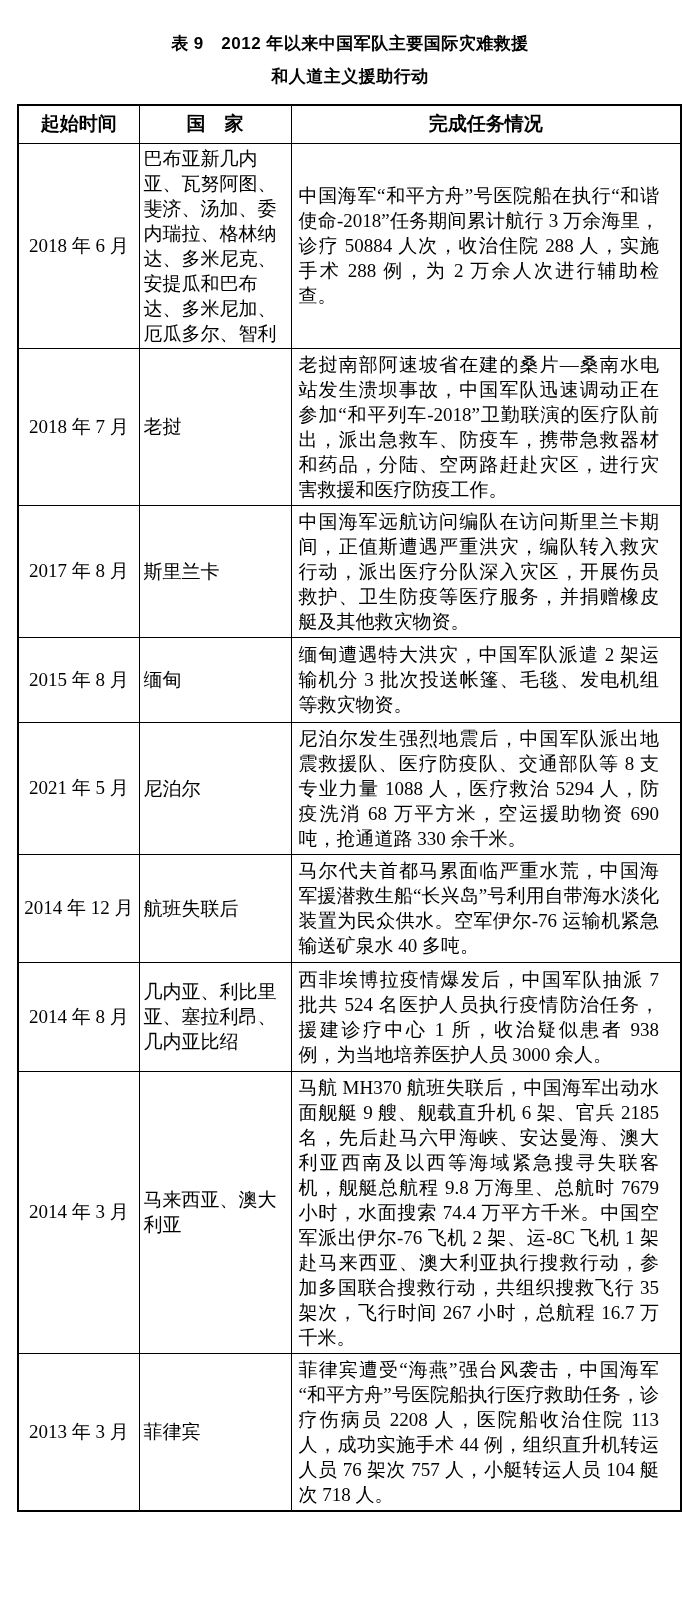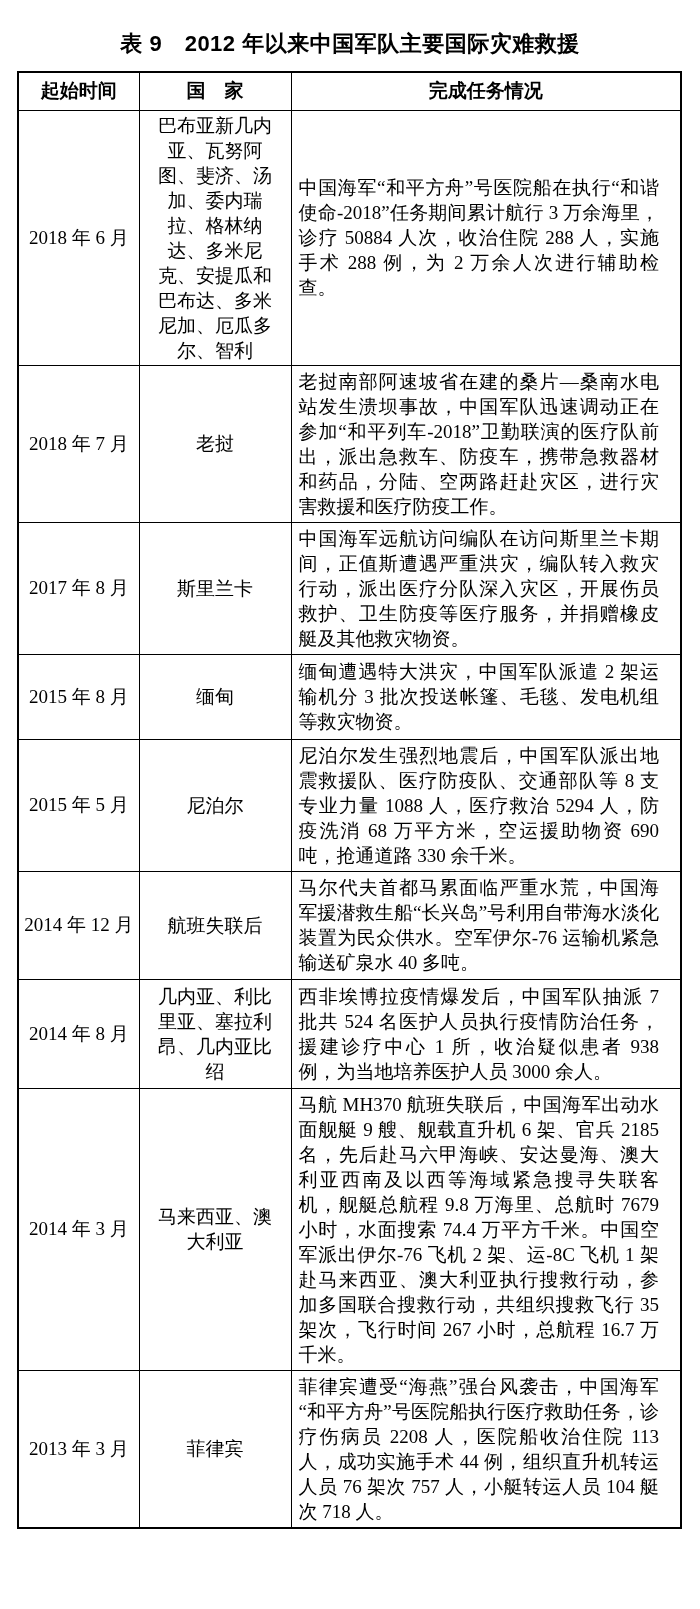--- a/index.html
+++ b/index.html
@@ -13,21 +13,21 @@
     overflow: hidden;
     color: #000000;
     font-family: "Liberation Serif", "DejaVu Serif", serif;
   }
   .doc {
     padding-top: 27px;
   }
   .caption {
     text-align: center;
     font-weight: bold;
-    font-size: 22px;
+    font-size: 17px;
     line-height: 33px;
     font-family: "Liberation Sans", "DejaVu Sans", sans-serif;
     letter-spacing: 0.5px;
   }
   table.relief {
     border-collapse: collapse;
     table-layout: fixed;
     width: 663px;
     margin: 11px 0 0 17px;
     border: 2px solid #000000;
@@ -48,24 +48,24 @@
     font-size: 19px;
     text-align: center;
   }
   td.date {
     text-align: center;
     font-size: 19px;
     white-space: nowrap;
     padding: 16px 2px;
   }
   td.country {
-    text-align: center;
+    text-align: left;
     font-size: 19px;
     line-height: 25px;
-    padding: 2px 14px;
+    padding: 2px 4px;
   }
   td.task {
     text-align: justify;
     font-size: 19px;
     line-height: 25px;
     padding: 3px 21px 3px 7px;
   }
   tr.r1  { height: 205px; }
   tr.r2  { height: 152px; }
   tr.r3  { height: 132px; }
@@ -77,20 +77,21 @@
   tr.r9  { height: 109px; }
   tr.r10 { height: 249px; }
   tr.r11 { height: 155px; }
 </style>
 </head>
 <body>
 
 <div class="doc">
   <div class="caption">
     <div>表 9　2012 年以来中国军队主要国际灾难救援</div>
+    <div>和人道主义援助行动</div>
   </div>
 
   <table class="relief">
     <colgroup>
       <col class="c-date">
       <col class="c-country">
       <col class="c-task">
     </colgroup>
     <thead>
       <tr class="hrow">
@@ -114,21 +115,21 @@
         <td class="date">2017 年 8 月</td>
         <td class="country">斯里兰卡</td>
         <td class="task">中国海军远航访问编队在访问斯里兰卡期间，正值斯遭遇严重洪灾，编队转入救灾行动，派出医疗分队深入灾区，开展伤员救护、卫生防疫等医疗服务，并捐赠橡皮艇及其他救灾物资。</td>
       </tr>
       <tr class="r5">
         <td class="date">2015 年 8 月</td>
         <td class="country">缅甸</td>
         <td class="task">缅甸遭遇特大洪灾，中国军队派遣 2 架运输机分 3 批次投送帐篷、毛毯、发电机组等救灾物资。</td>
       </tr>
       <tr class="r6">
-        <td class="date">2015 年 5 月</td>
+        <td class="date">2021 年 5 月</td>
         <td class="country">尼泊尔</td>
         <td class="task">尼泊尔发生强烈地震后，中国军队派出地震救援队、医疗防疫队、交通部队等 8 支专业力量 1088 人，医疗救治 5294 人，防疫洗消 68 万平方米，空运援助物资 690 吨，抢通道路 330 余千米。</td>
       </tr>
       <tr class="r8">
         <td class="date">2014 年 12 月</td>
         <td class="country">航班失联后</td>
         <td class="task">马尔代夫首都马累面临严重水荒，中国海军援潜救生船“长兴岛”号利用自带海水淡化装置为民众供水。空军伊尔-76 运输机紧急输送矿泉水 40 多吨。</td>
       </tr>
       <tr class="r9">
         <td class="date">2014 年 8 月</td>

